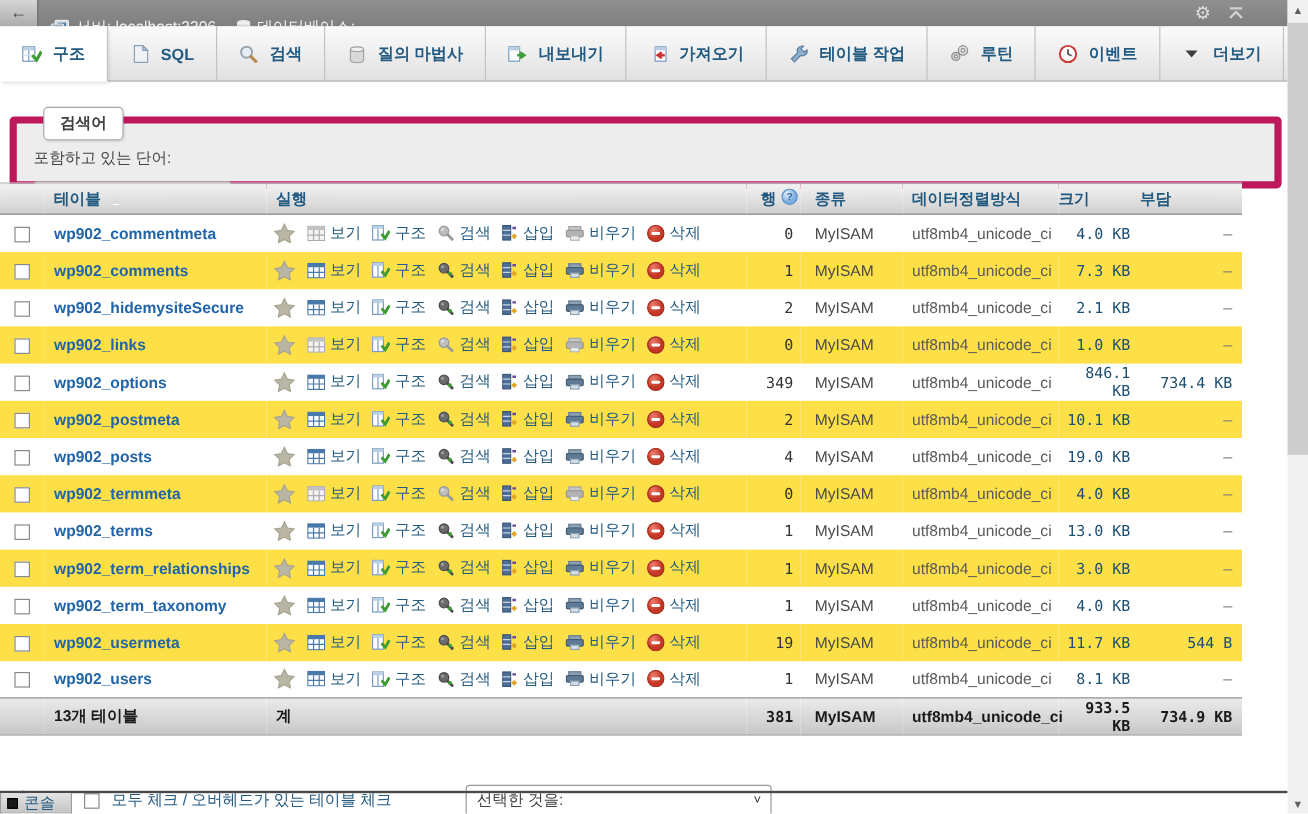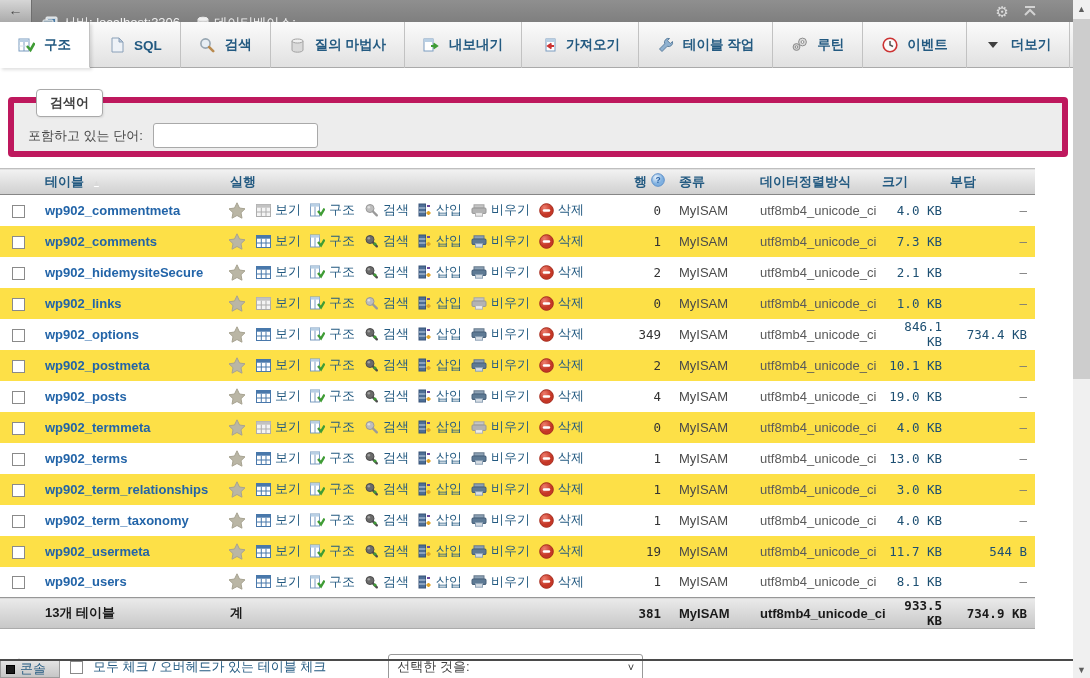--- a/index.html
+++ b/index.html
@@ -28,26 +28,26 @@
   .tab.active { background:#fff; border-bottom:1px solid #fff; margin-bottom:-1px;
     box-shadow:2px 2px 3px rgba(0,0,0,0.12); }
   .tab .ic { display:inline-flex; width:17px; justify-content:center; }
 
   
   .filterset { position:absolute; left:8px; top:97px; width:1060px; height:60px;
     background:#ededed; border:6px solid #be185d; border-radius:4px; }
   .filter-legend { position:absolute; left:22px; top:-14px; background:#fff;
     border:1px solid #a9a9a9; border-radius:4px; padding:4px 13px; font-weight:bold;
     color:#3f3f3f; box-shadow:1px 1px 2px rgba(0,0,0,0.08); }
-  .filter-row { position:absolute; left:14px; top:20px; display:flex; align-items:center; gap:10px; }
+  .filter-row { position:absolute; left:14px; top:20px; display:flex; gap:10px;flex-direction:column; }
   .filter-input { width:165px; height:25px; border:1px solid #a9a9a9; border-radius:3px;
     background:#fff; padding:0 6px; font-family:inherit; font-size:13px; }
 
   
-  .dbtable { position:absolute; top:168px; left:0; width:1035px; border-collapse:collapse; table-layout:fixed; }
+  .dbtable { position:absolute; top:152px; left:0; width:1035px; border-collapse:collapse; table-layout:fixed; }
   .dbtable col.c-check{width:36px} .dbtable col.c-name{width:186px} .dbtable col.c-act{width:400px}
   .dbtable col.c-rows{width:45px} .dbtable col.c-type{width:85px} .dbtable col.c-coll{width:130px}
   .dbtable col.c-size{width:68px} .dbtable col.c-ovh{width:85px}
   .dbtable thead th { height:26px; background:linear-gradient(#f2f2f2,#cfcfcf);
     border-top:1px solid #bfbfbf; border-bottom:1px solid #868686;
     color:#235a81; font-weight:bold; text-align:left; font-size:13px; }
   th.h-name{padding-left:9px} th.h-act{padding-left:8px}
   th.h-rows .h-rows-inner{display:flex; align-items:center; justify-content:flex-end; gap:4px; padding-right:2px;}
   th.h-type{padding-left:12px} th.h-coll{padding-left:8px}
   th.h-size{text-align:right; padding-right:8px} th.h-ovh{text-align:right; padding-right:8px}

